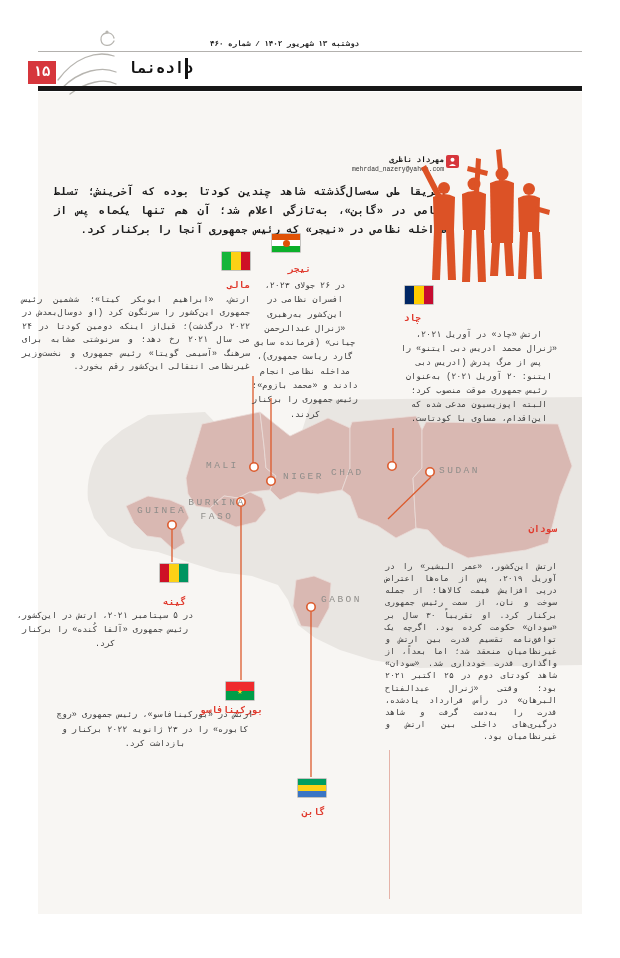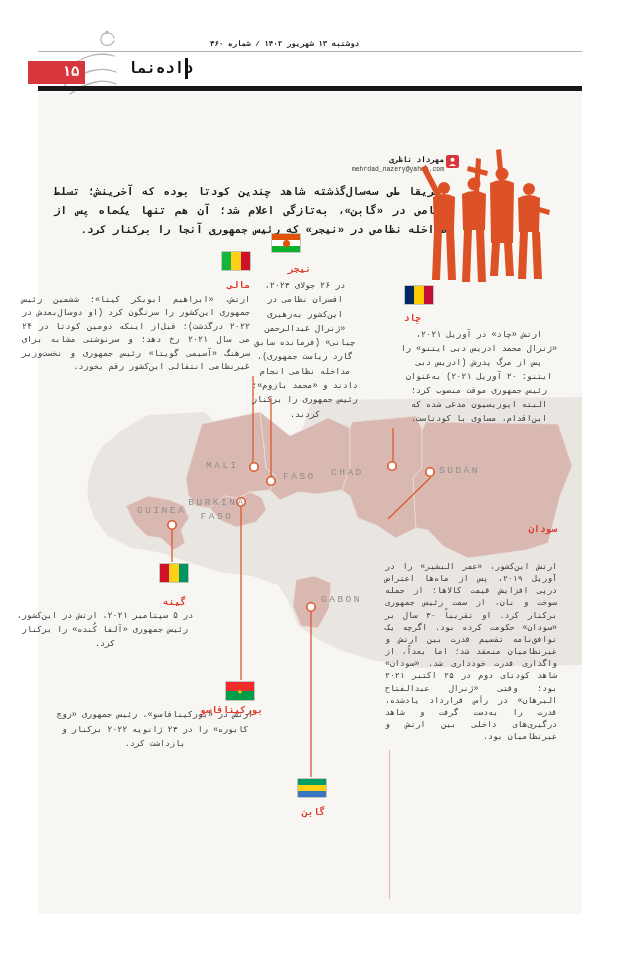--- a/index.html
+++ b/index.html
@@ -4,21 +4,21 @@
 <style>
   html,body{margin:0;padding:0;background:#fff;}
   #page{position:relative;width:620px;height:958px;background:#fff;overflow:hidden;
         font-family:Liberation Mono, monospace;}
   .abs{position:absolute;}
   #content-bg{left:38px;top:92px;width:544px;height:822px;background:#f8f6f3;}
   #hairline{left:38px;top:51px;width:544px;height:1px;background:#b3b1ae;}
   #black-bar{left:38px;top:86px;width:544px;height:5px;background:#171717;}
   #date-line{left:210px;top:39px;font-size:7.5px;font-weight:bold;color:#222;direction:rtl;}
   #page-number{left:28px;top:61px;width:28px;height:23px;background:#d6363c;color:#fff;
-               font-size:14px;font-weight:bold;text-align:center;line-height:23px;padding-left:29px;}
+               font-size:14px;font-weight:bold;text-align:center;line-height:23px;}
   #section-label{left:128px;top:59px;font-size:15.5px;font-weight:800;color:#111;direction:rtl;}
   #section-bar{left:185px;top:58px;width:3px;height:21px;background:#111;}
   #page-title{right:258px;top:98px;font-size:28px;font-weight:800;color:#0f0f0f;
               direction:rtl;white-space:nowrap;letter-spacing:-.5px;}
   #author-name{right:176px;top:155px;font-size:7.6px;font-weight:bold;color:#111;direction:rtl;}
   #author-email{right:176px;top:166px;font-size:6.4px;color:#333;}
   #intro{right:173px;top:183px;width:393px;font-size:10.7px;font-weight:bold;color:#1b1b1b;
          direction:rtl;text-align:justify;text-align-last:right;line-height:19px;}
   .flag{width:28px;height:18px;display:flex;box-shadow:0 0 0 .6px rgba(0,0,0,.35);position:absolute;}
   .flag .overlay{position:absolute;left:0;top:0;right:0;bottom:0;display:flex;
@@ -122,21 +122,21 @@
       <circle cx="271" cy="481" r="4.2"></circle>
       <circle cx="392" cy="466" r="4.2"></circle>
       <circle cx="430" cy="472" r="4.2"></circle>
       <circle cx="241" cy="502" r="4.2"></circle>
       <circle cx="172" cy="525" r="4.2"></circle>
       <circle cx="311" cy="607" r="4.2"></circle>
     </g>
   </svg>
 
   <div class="abs maplabel" style="left:206px;top:460px">MALI</div>
-  <div class="abs maplabel" style="left:283px;top:471px">FASO</div>
+  <div class="abs maplabel" style="left:283px;top:471px">NIGER</div>
   <div class="abs maplabel" style="left:331px;top:467px">CHAD</div>
   <div class="abs maplabel" style="left:439px;top:465px">SUDAN</div>
   <div class="abs maplabel" style="left:188px;top:496px;width:58px;text-align:center;line-height:14px">BURKINA FASO</div>
   <div class="abs maplabel" style="left:137px;top:505px">GUINEA</div>
   <div class="abs maplabel" style="left:321px;top:594px">GABON</div>
 
   <div class="abs flag" style="left: 272px; top: 234px; flex-direction: column;">
       <div style="flex: 1 1 0%; background: rgb(224, 82, 6);"></div>
       <div style="flex: 1 1 0%; background: rgb(255, 255, 255);"></div>
       <div style="flex: 1 1 0%; background: rgb(13, 176, 43);"></div>

